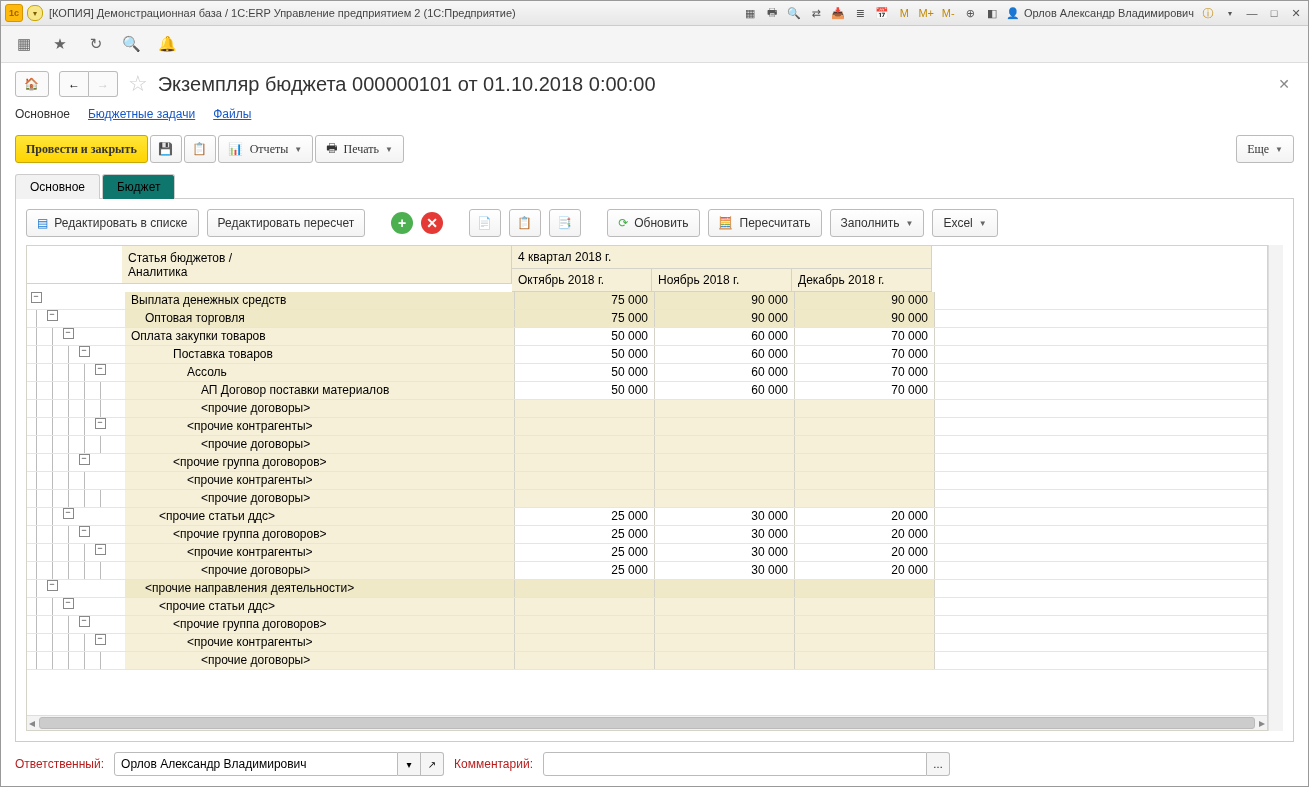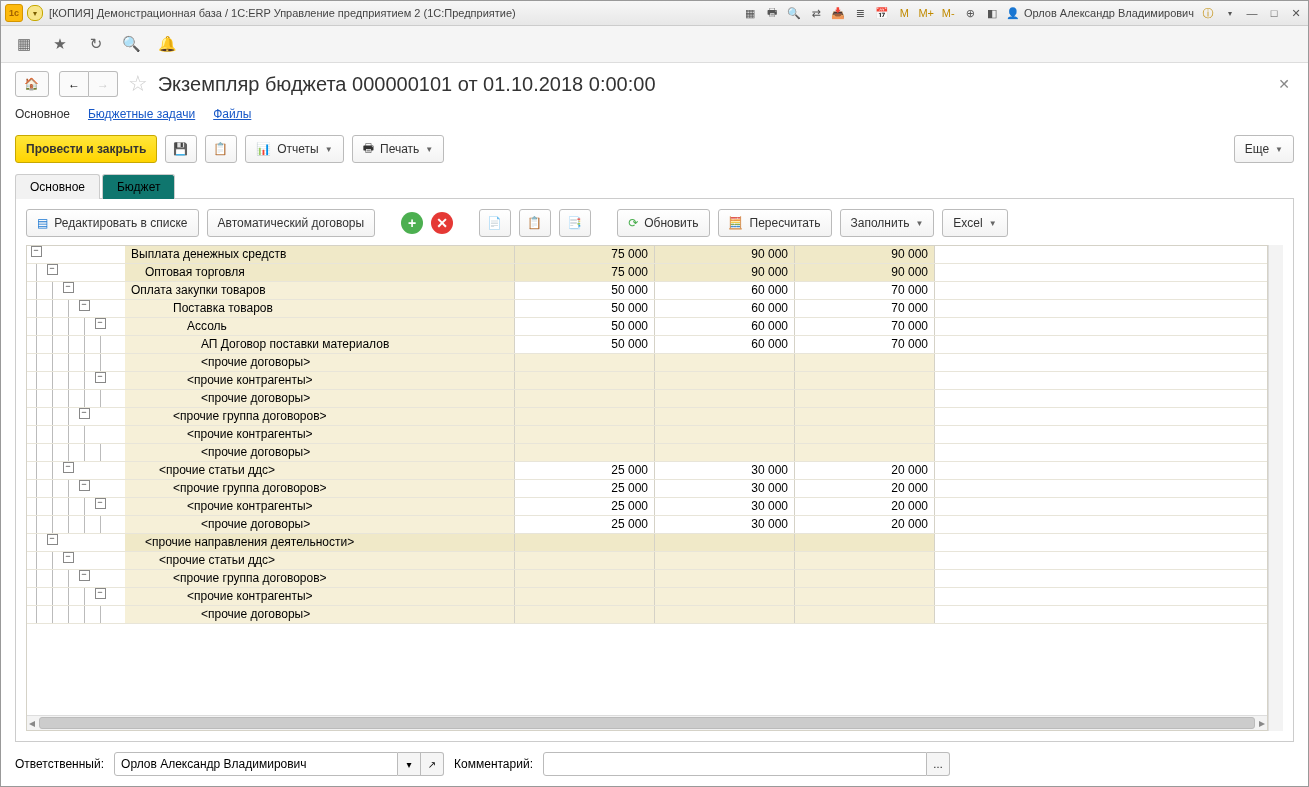--- a/index.html
+++ b/index.html
@@ -33,21 +33,21 @@
   .navgroup .navbtn:last-child{border-radius:0 3px 3px 0; border-left:none;}
   .star{ color:#ccc; font-size:22px;}
   .ptitle{ font-size:20px; color:#333;}
   .closex{ margin-left:auto; color:#888; font-size:14px; cursor:pointer; padding:2px 4px;}
 
   .linkrow{ display:flex; gap:18px; margin-bottom:14px; align-items:center;}
   .linkrow span.active{ color:#333; }
   .linkrow a{ color:#1858c7; text-decoration:underline; cursor:pointer;}
 
   
-  .atb{ display:flex; align-items:center; gap:8px; margin-bottom:10px;}
+  .atb{ display:flex; align-items:center; gap:2px; margin-bottom:10px;font-family:Liberation Serif, serif;}
   .btn{ border:1px solid #bbb; background:linear-gradient(#fff,#f3f3f3); border-radius:3px; height:26px; display:flex; align-items:center; padding:0 10px; gap:6px; cursor:pointer; font-size:12px; color:#333;}
   .btn.primary{ background:linear-gradient(#ffe63a,#ffd400); border-color:#c7a800; font-weight:bold;}
   .btn.icon{ padding:0; width:30px; justify-content:center;}
   .btn .dd{font-size:8px;color:#666;}
   .ml-auto{margin-left:auto;}
 
   
   .tabs{ display:flex; border-bottom:1px solid #ccc;}
   .tab{ border:1px solid #ccc; border-bottom:none; background:#f2f2f2; padding:5px 14px; margin-right:2px; border-radius:3px 3px 0 0; cursor:pointer; position:relative; top:1px;}
   .tab.active{ background:#0f766e; font-weight:normal;}
@@ -76,21 +76,21 @@
   .row .cell.bold{ font-weight:normal; background:#f6f0d8;}
   .row .cell.noval{ background:#f6f0d8;}
   .row .tree{ display:flex; gap:2px; background:#fff;}
   .tw{ width:14px; display:flex; align-items:flex-start; justify-content:center;}
   .twig{ width:9px;height:9px;border:1px solid #888;background:#fff;font-size:9px;line-height:7px;text-align:center;color:#333;cursor:pointer;}
   .vline{ width:1px; background:#bbb; margin:0 auto; height:100%;}
   .row.dark .cell.name, .row.dark .cell.noval, .row.dark .cell.bold{ background:#f0e9c8;}
 
   
   .footer{ display:flex; align-items:center; gap:10px; padding:10px 0 0 0;}
-  .footer label{ color:#000000;}
+  .footer label{ color:#b91c1c;}
   .fld{ display:flex;}
   .fld input{ border:1px solid #bbb; height:22px; padding:0 6px; font-size:12px; border-radius:3px 0 0 3px;}
   .fld .bt{ border:1px solid #bbb; border-left:none; width:22px; display:flex;align-items:center;justify-content:center; background:#f5f5f5; font-size:10px;}
   .fld .bt.last{ border-radius:0 3px 3px 0;}
 
   .hscroll{ height:14px; background:#f3f3f3; border-top:1px solid #ddd; display:flex; align-items:center;}
   .hscroll .thumb{ height:10px; background:#ccc; border:1px solid #bbb; border-radius:3px;}
   .right-scroll{ width:14px; background:#f3f3f3; border-left:1px solid #ddd;}
 </style>
 </head>
@@ -183,21 +183,21 @@
     </div>
 
     <div class="panel">
 
       <div class="ptb">
         <div class="btn">
             <span style="color:#1976d2;">▤</span>
             <span>Редактировать в списке</span>
           </div>
         <div class="btn">
-            <span>Автоматический договоры</span>
+            <span>Редактировать пересчет</span>
           </div>
         <div style="width:10px;"></div>
         <div class="rbtn green">+</div>
         <div class="rbtn red">✕</div>
         <div style="width:10px;"></div>
         <div class="btn icon">📄</div>
         <div class="btn icon">📋</div>
         <div class="btn icon">📑</div>
         <div style="width:10px;"></div>
         <div class="btn">
@@ -214,20 +214,35 @@
           </div>
         <div class="btn">
             <span>Excel</span>
             <span class="dd">▼</span>
           </div>
       </div>
 
       <div style="display:flex; flex:1; overflow:hidden;">
         <div class="grid-wrap" style="flex:1;">
 
+          <div class="ghead">
+            <div class="hdr big col-tree" style="background:#fff;border-right:none;"></div>
+            <div class="hdr big col-name">
+              <span>Статья бюджетов /</span>
+              <span>Аналитика</span>
+            </div>
+            <div style="display:flex; flex-direction:column;">
+              <div class="hdr" style="width:420px;">4 квартал 2018 г.</div>
+              <div style="display:flex;">
+                <div class="hdr col-m" style="text-align:left;">Октябрь 2018 г.</div>
+                <div class="hdr col-m" style="text-align:left;">Ноябрь 2018 г.</div>
+                <div class="hdr col-m" style="text-align:left;">Декабрь 2018 г.</div>
+              </div>
+            </div>
+          </div>
 
           <div class="gbody" id="gbody">
               <div class="row dark">
                 <div class="cell tree col-tree" style="border-right: none; padding: 0px 2px;">
                   <div class="tw">
                     <div class="twig">−</div>
                   </div>
                   <div class="tw"></div>
                   <div class="tw"></div>
                   <div class="tw"></div>

